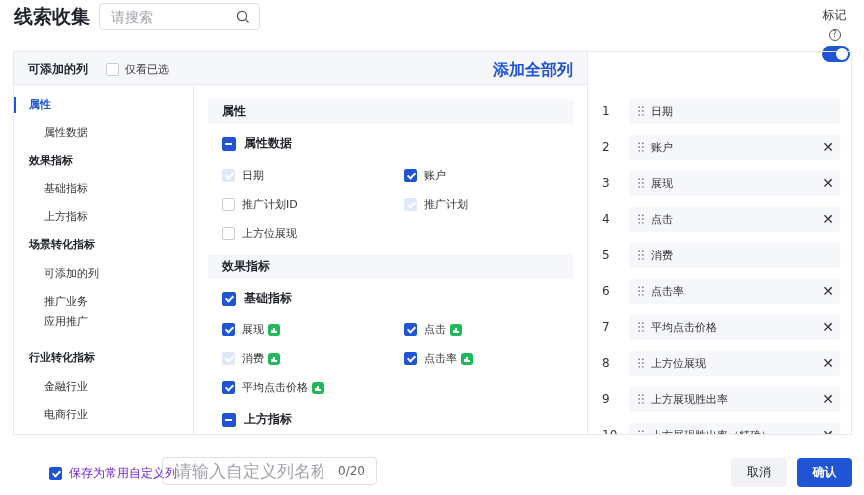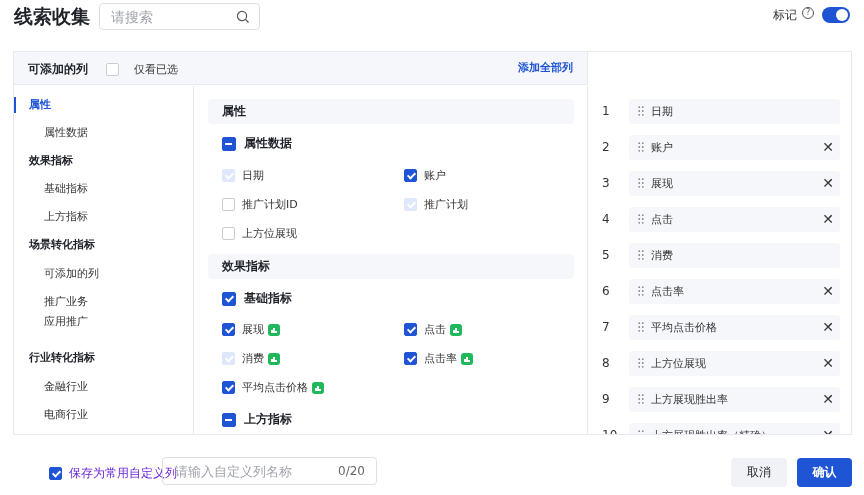--- a/index.html
+++ b/index.html
@@ -3,40 +3,40 @@
   <meta charset="utf-8">
   <style>
     * { box-sizing: border-box; margin: 0; padding: 0; }
     body { width: 864px; height: 495px; background: #fff; font-family: "DejaVu Sans", "Liberation Sans", sans-serif; color: #1f2329; position: relative; overflow: hidden; }
     .header { position: absolute; left: 0; top: 0; width: 864px; height: 34px; }
     .title { position: absolute; left: 14px; top: 4px; font-size: 19px; font-weight: bold; color: #1f2329; }
     .search { position: absolute; left: 99px; top: 3px; width: 161px; height: 27px; border: 1px solid #dcdfe6; border-radius: 4px; }
     .search input { border: none; outline: none; background: transparent; width: 120px; height: 25px; padding-left: 11px; font-size: 14px; color: #ef4444; font-family: inherit; }
     .search input::placeholder { color: #a0a4ab; }
     .search .sicon { position: absolute; right: 9px; top: 6px; width: 14px; height: 14px; }
-    .mark { position: absolute; right: 14px; top: 7px; display: flex; align-items: flex-start; gap: 5px; }
+    .mark { position: absolute; right: 14px; top: 7px; display: flex; align-items: center; gap: 5px; flex-direction: column; }
     .mark-label { font-size: 12px; color: #333; }
     .help { width: 12px; height: 12px; border: 1px solid #555; border-radius: 50%; font-size: 8px; line-height: 10px; text-align: center; color: #555; }
     .toggle { width: 28px; height: 16px; border-radius: 8px; background: #1f55d4; position: relative; margin-left: 3px; }
     .toggle::after { content: ""; position: absolute; right: 2px; top: 2px; width: 12px; height: 12px; border-radius: 50%; background: #fff; }
 
     .panel { position: absolute; left: 13px; top: 51px; width: 839px; height: 384px; border: 1px solid #e6e9ef; }
     .left-head { position: absolute; left: 0; top: 0; width: 574px; height: 33px; background: #f5f7fa; border-bottom: 1px solid #e6e9ef; border-right: 1px solid #e6e9ef; }
     .right-head { position: absolute; left: 574px; top: 0; width: 263px; height: 33px; background: #f5f7fa; border-bottom: 1px solid #e6e9ef; }
     .head-title { position: absolute; left: 14px; top: 9px; font-size: 12px; font-weight: bold; color: #1f2329; }
-    .only-sel { position: absolute; left: 92px; top: 10px; display: flex; align-items: center; gap: 15px; font-size: 11px; color: #333; }
+    .only-sel { position: absolute; left: 92px; top: 10px; display: flex; align-items: center; gap: 6px; font-size: 11px; color: #333; }
     .cb { width: 13px; height: 13px; border: 1px solid #c9cdd4; border-radius: 2px; background: #fff; display: inline-block; position: relative; flex: none; }
     .cb.checked { background: #1f55d4; border-color: #1f55d4; }
     .cb.checked::after { content: ""; position: absolute; left: 3.5px; top: 1px; width: 3px; height: 6px; border: solid #fff; border-width: 0 2px 2px 0; transform: rotate(45deg); }
     .cb.disabled { background: #dfe8fa; border-color: #dfe8fa; }
     .cb.disabled::after { content: ""; position: absolute; left: 3.5px; top: 1px; width: 3px; height: 6px; border: solid #fff; border-width: 0 2px 2px 0; transform: rotate(45deg); }
     .cb.indeterminate { background: #1f55d4; border-color: #1f55d4; }
     .cb.indeterminate::after { content: ""; position: absolute; left: 2px; top: 5px; width: 7px; height: 2px; background: #fff; }
     .cb.big { width: 14px; height: 14px; }
-    .link { color: #1f55d4; font-size: 11px; font-weight: bold; cursor: pointer; }
+    .link { color: #1f55d4; font-size: 16px; font-weight: bold; cursor: pointer; }
     .add-all { position: absolute; right: 14px; top: 8px; }
     .clear { position: absolute; right: 12px; top: 9px; }
 
     .nav { position: absolute; left: 0; top: 34px; width: 180px; height: 348px; border-right: 1px solid #e6e9ef; }
     .nav-item { position: absolute; left: 0; height: 20px; font-size: 11px; line-height: 20px; color: #1f2329; }
     .nav-item.group { left: 15px; font-weight: bold; }
     .nav-item.sub { left: 30px; color: #333; }
     .nav-item.active { color: #1f55d4; }
     .nav-bar { position: absolute; left: 0; top: 11px; width: 2px; height: 16px; background: #1f55d4; }
 
@@ -50,21 +50,21 @@
     .added { position: absolute; left: 574px; top: 34px; width: 263px; height: 348px; overflow: hidden; }
     .row { position: absolute; left: 0; width: 263px; height: 26px; }
     .row-num { position: absolute; left: 14px; top: 5px; font-size: 12px; color: #333; }
     .row-box { position: absolute; left: 41px; top: 0; width: 211px; height: 25px; background: #f5f7fa; border-radius: 3px; }
     .drag { position: absolute; left: 9px; top: 7px; width: 6px; height: 10px; }
     .row-label { position: absolute; left: 22px; top: 5px; font-size: 11px; color: #333; }
     .row-x { position: absolute; right: 6px; top: 4px; font-size: 14px; color: #333; line-height: 16px; cursor: pointer; }
 
     .footer-cb { position: absolute; left: 13px; top: 465px; display: flex; align-items: center; gap: 7px; font-size: 12px; color: #6d28d9; margin-left: 36px; }
     .name-input { position: absolute; left: 162px; top: 457px; width: 215px; height: 28px; border: 1px solid #dcdfe6; border-radius: 4px; }
-    .name-input input { border: none; outline: none; background: transparent; width: 160px; height: 26px; padding-left: 12px; font-size: 13px; font-family: inherit; }
+    .name-input input { border: none; outline: none; background: transparent; width: 160px; height: 26px; padding-left: 12px; font-size: 17px; font-family: inherit; }
     .name-input input::placeholder { color: #a0a4ab; }
     .counter { position: absolute; right: 11px; top: 6px; font-size: 12px; color: #666; }
     .btn-cancel { position: absolute; left: 731px; top: 458px; width: 56px; height: 29px; background: #f0f2f5; border-radius: 4px; font-size: 12px; text-align: center; line-height: 29px; color: #1f2329; border: none; font-family: inherit; }
     .btn-ok { position: absolute; left: 797px; top: 458px; width: 55px; height: 29px; background: #1f55d4; border-radius: 4px; font-size: 12px; font-weight: bold; text-align: center; line-height: 29px; color: #fff; border: none; font-family: inherit; }
   </style>
 </head>
 <body>
 
 <div class="header">
   <div class="title">线索收集</div>

